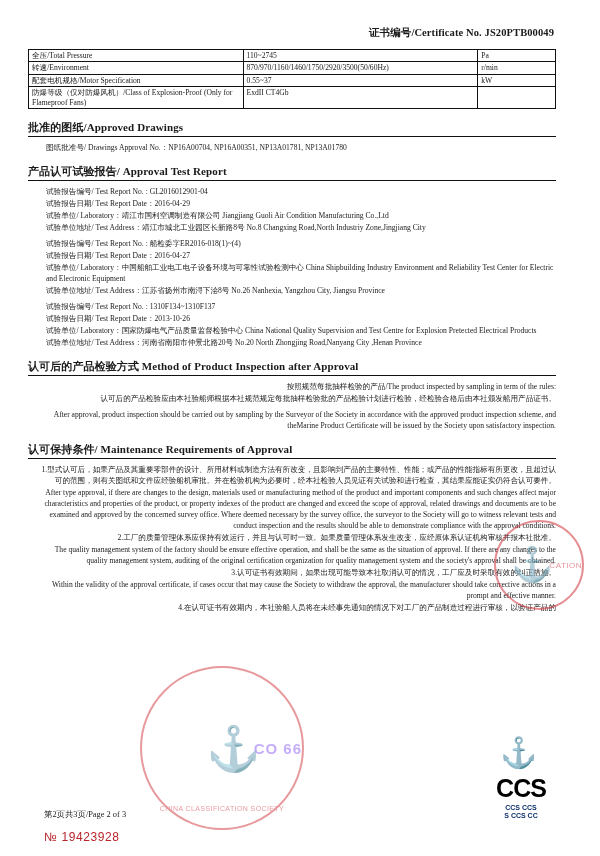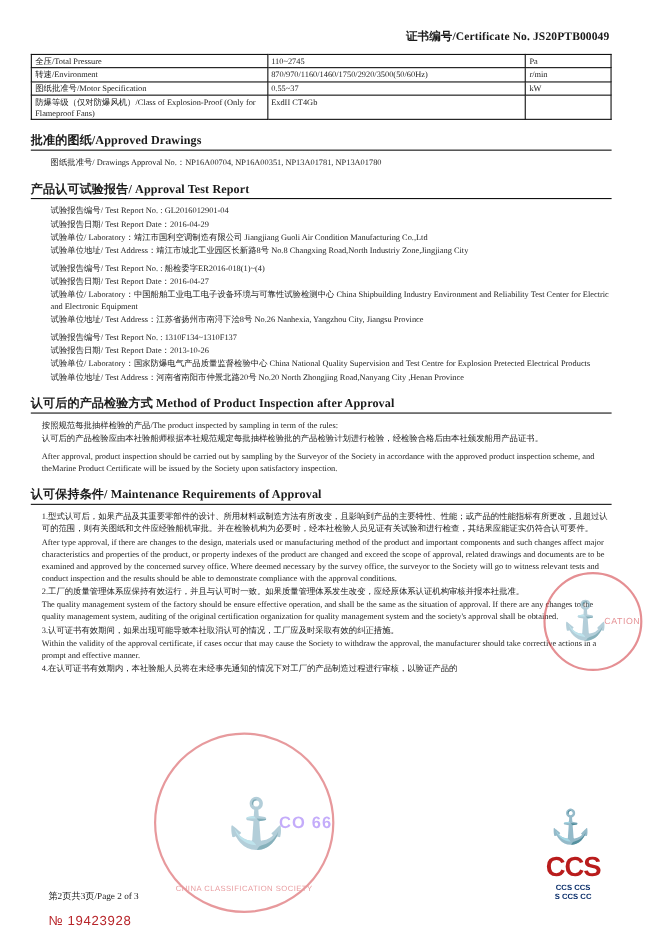--- a/index.html
+++ b/index.html
@@ -57,21 +57,21 @@
     padding-bottom: 1px;
     font-size: 11px;
     font-weight: bold;
     letter-spacing: 0.1px;
   }
   .sec-body {
     font-size: 7.6px;
     line-height: 1.45;
     padding: 5px 0 0 18px;
   }
-  .sec-body.indent-less { padding-left: 10px; }
+  .sec-body.indent-less { padding-left: 10px; text-align: right; }
   .sec-body p { margin: 0 0 1px 0; }
   .gap { margin-top: 5px !important; }
 
   .blk { margin-bottom: 5px; }
 
   
   .footer-page {
     position: absolute;
     left: 44px;
     bottom: 36px;
@@ -94,21 +94,21 @@
     right: 40px;
     bottom: 36px;
     text-align: center;
     width: 78px;
   }
   .ccs-logo .mark {
     font-family: "Liberation Sans", sans-serif;
     font-weight: bold;
     font-size: 25px;
     letter-spacing: -1px;
-    color: #b91c1c;
+    color: #000000;
     line-height: 1;
   }
   .ccs-logo .sub1 {
     font-family: "Liberation Sans", sans-serif;
     font-size: 7px;
     font-weight: bold;
     color: #0b2f6b;
     margin-top: 3px;
     line-height: 1.15;
   }
@@ -208,21 +208,21 @@
         <td class="c1">全压/Total Pressure</td>
         <td class="c2">110~2745</td>
         <td class="c3">Pa</td>
       </tr>
       <tr>
         <td class="c1">转速/Environment</td>
         <td class="c2">870/970/1160/1460/1750/2920/3500(50/60Hz)</td>
         <td class="c3">r/min</td>
       </tr>
       <tr>
-        <td class="c1">图纸批准号/Motor Specification</td>
+        <td class="c1">配套电机规格/Motor Specification</td>
         <td class="c2">0.55~37</td>
         <td class="c3">kW</td>
       </tr>
       <tr>
         <td class="c1">防爆等级（仅对防爆风机）/Class of Explosion-Proof (Only for Flameproof Fans)</td>
         <td class="c2">ExdII CT4Gb</td>
         <td class="c3"></td>
       </tr>
     </tbody>
   </table>

